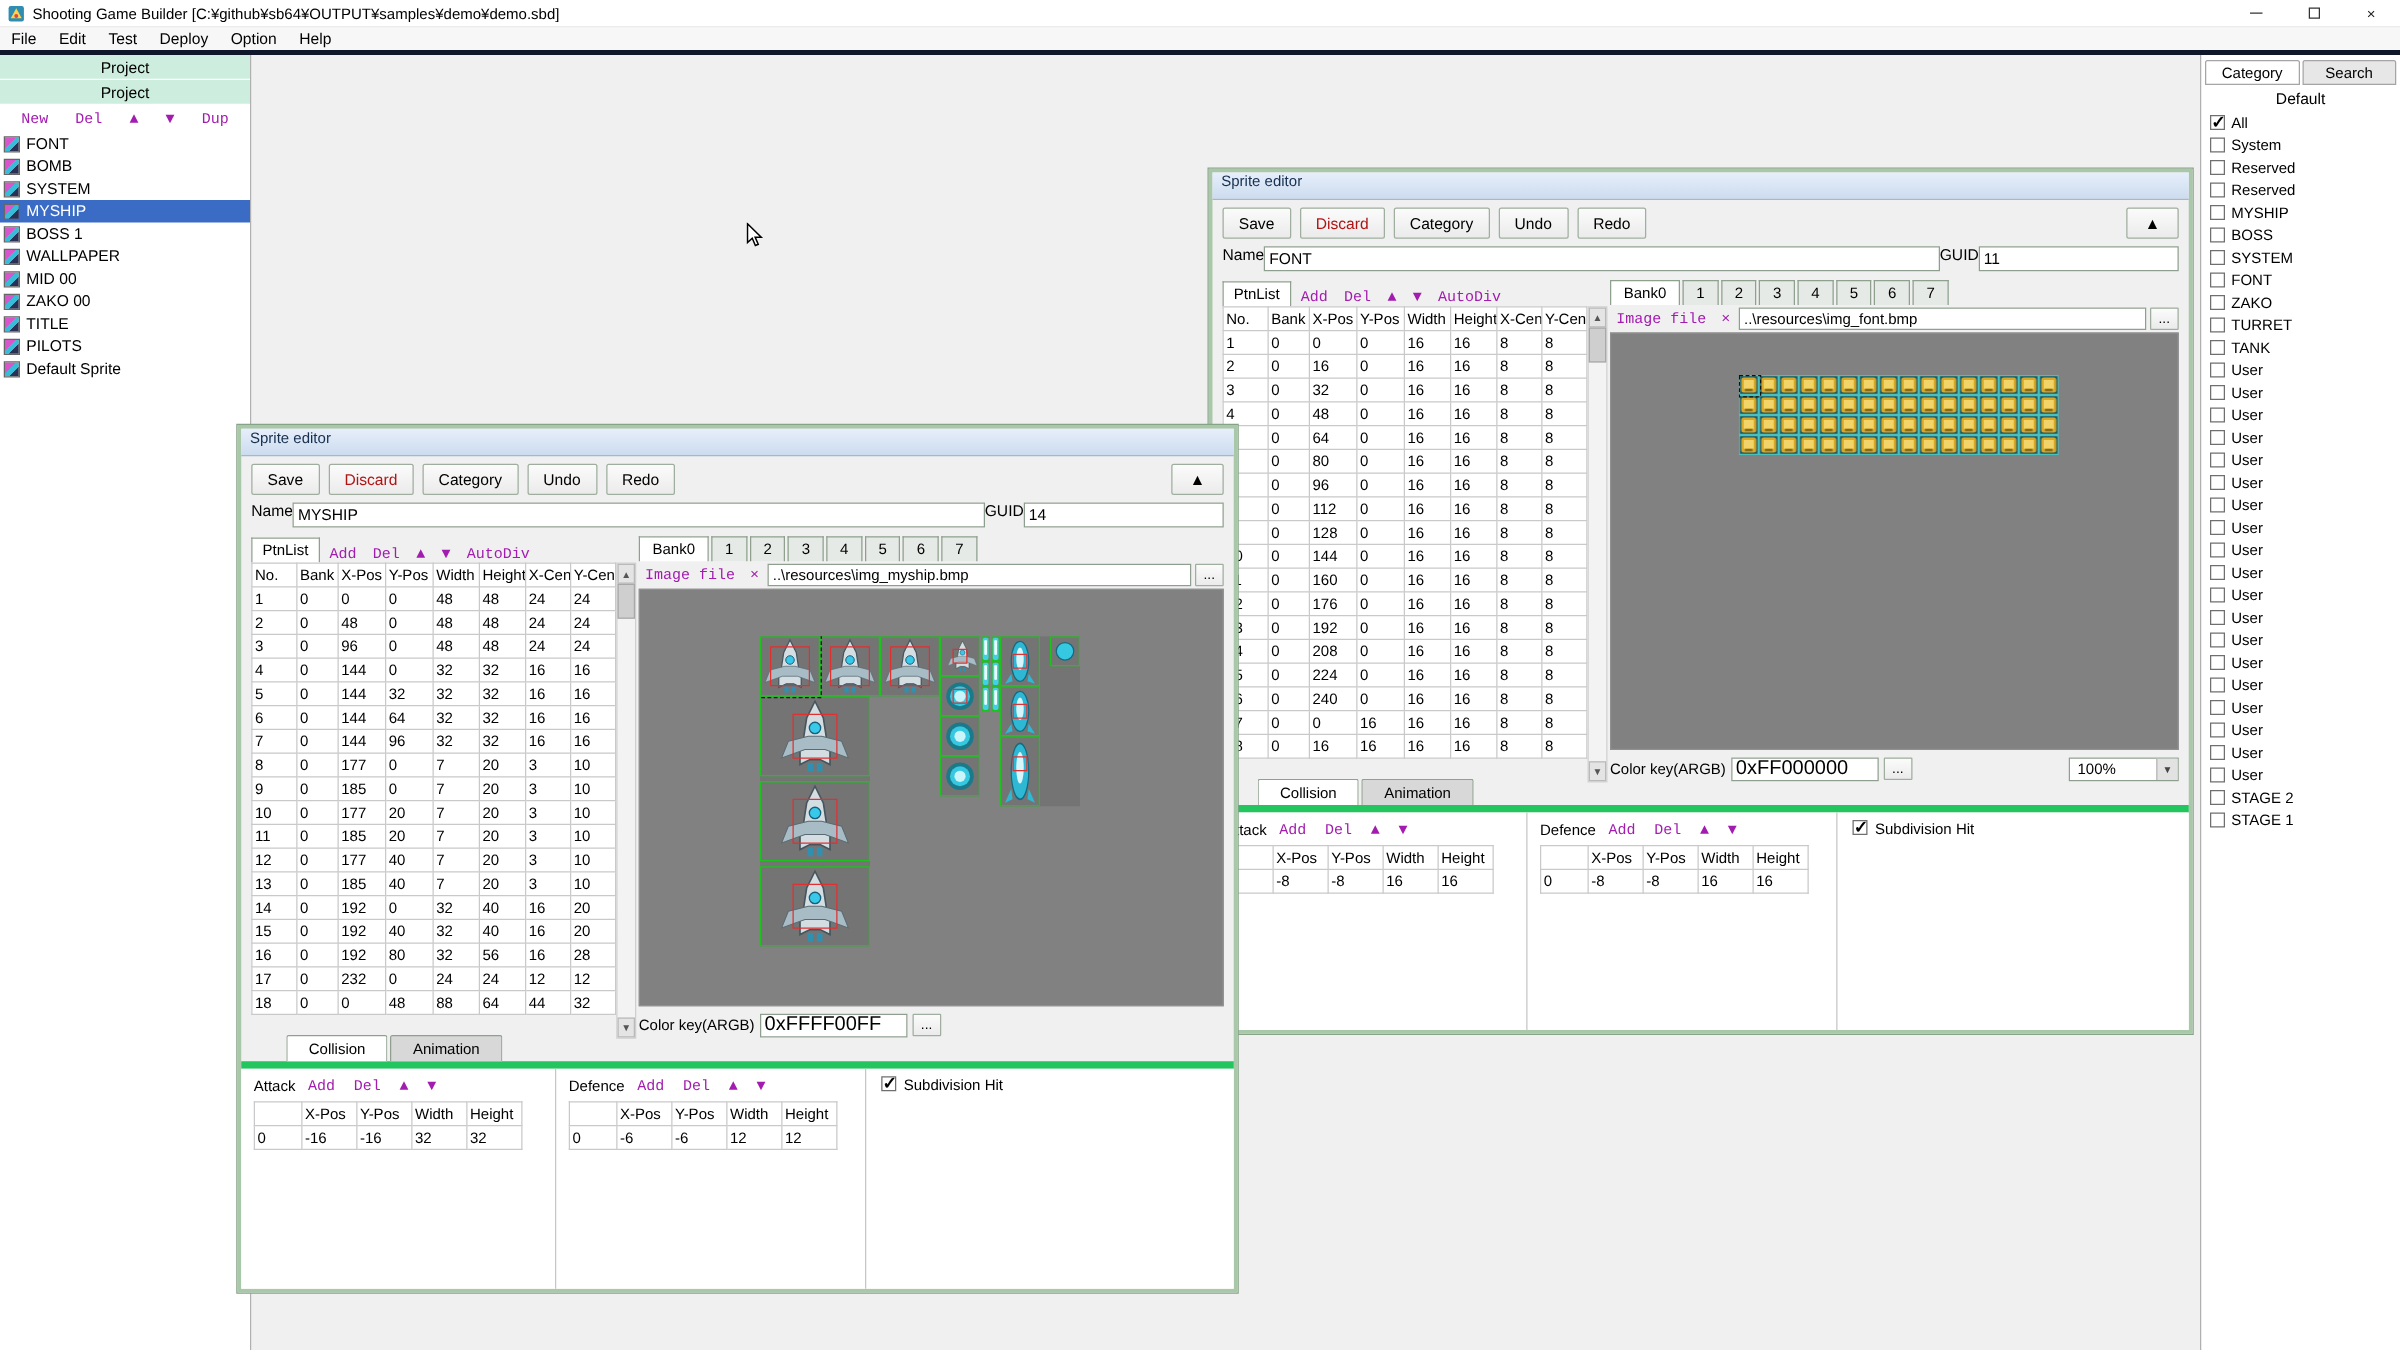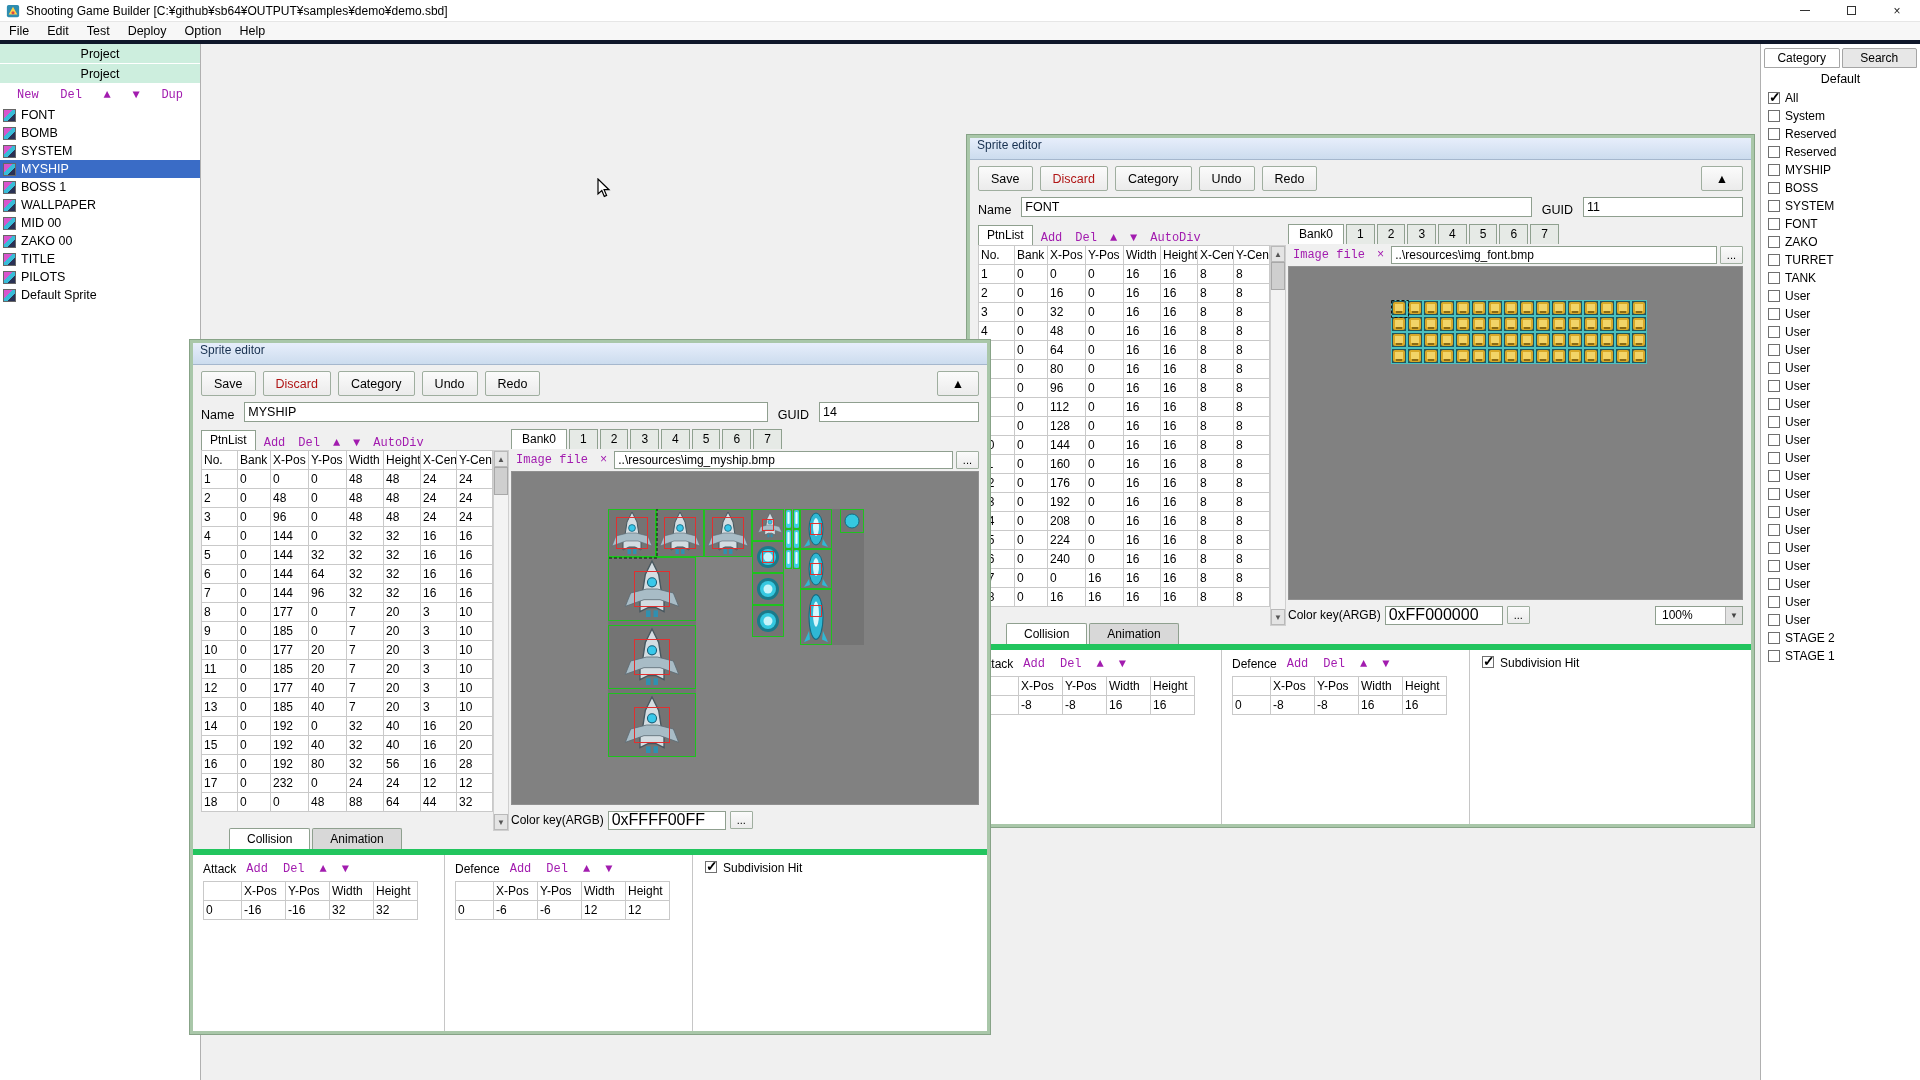--- a/index.html
+++ b/index.html
@@ -44,21 +44,21 @@
   
   .editor{position:absolute;background:#f0f0f0;border:3px solid #a9c7a9;box-shadow:0 0 0 1px #87a387;display:flex;flex-direction:column}
   #editor-font{left:967px;top:91px;width:787px;height:692px;z-index:5}
   #editor-myship{left:190px;top:296px;width:800px;height:694px;z-index:10}
   .ed-titlebar{height:22px;background:linear-gradient(#e7eefb,#ccdcee);display:flex;align-items:flex-start;padding:0 7px;border-bottom:1px solid #a5b7cd;flex:none}
   .ed-title{font-size:12px;color:#17304f}
   .ed-toolbar{display:flex;gap:7px;align-items:center;padding:6px 8px 5px;flex:none}
   .btn{height:25px;background:linear-gradient(#fbfbfb,#ebebeb);border:1px solid #9fae9f;border-radius:2px;font-family:inherit;font-size:12.5px;padding:0 12px;color:#000}
   .btn-discard{color:#b01515}
   .btn-collapse{margin-left:auto;width:42px;padding:0}
-  .ed-name-row{display:flex;align-items:flex-end;gap:10px;padding:1px 8px 6px;flex:none}
+  .ed-name-row{display:flex;align-items:flex-start;gap:0;padding:1px 8px 6px;flex:none}
   .lbl{font-size:12.5px;white-space:nowrap}
   .lbl.sm{font-size:12px}
   .txt{height:20px;border:1px solid #8f9f8f;background:#fff;font-family:inherit;font-size:12.5px;padding:0 3px}
   .name-input{flex:1}
   .guid-input{width:160px}
   .ed-content{display:flex;gap:2px;padding:0 8px;height:403px;flex:none}
   .ptn-panel{width:308px;flex:none;display:flex;flex-direction:column}
   .ptn-toolbar{display:flex;align-items:flex-end;height:22px;gap:3px}
   .ptn-tab{border:1px solid #8fa08f;border-bottom:none;background:#fff;font-size:12px;padding:2px 8px 3px}
   .ptn-body{display:flex;flex:1;align-items:flex-start}

